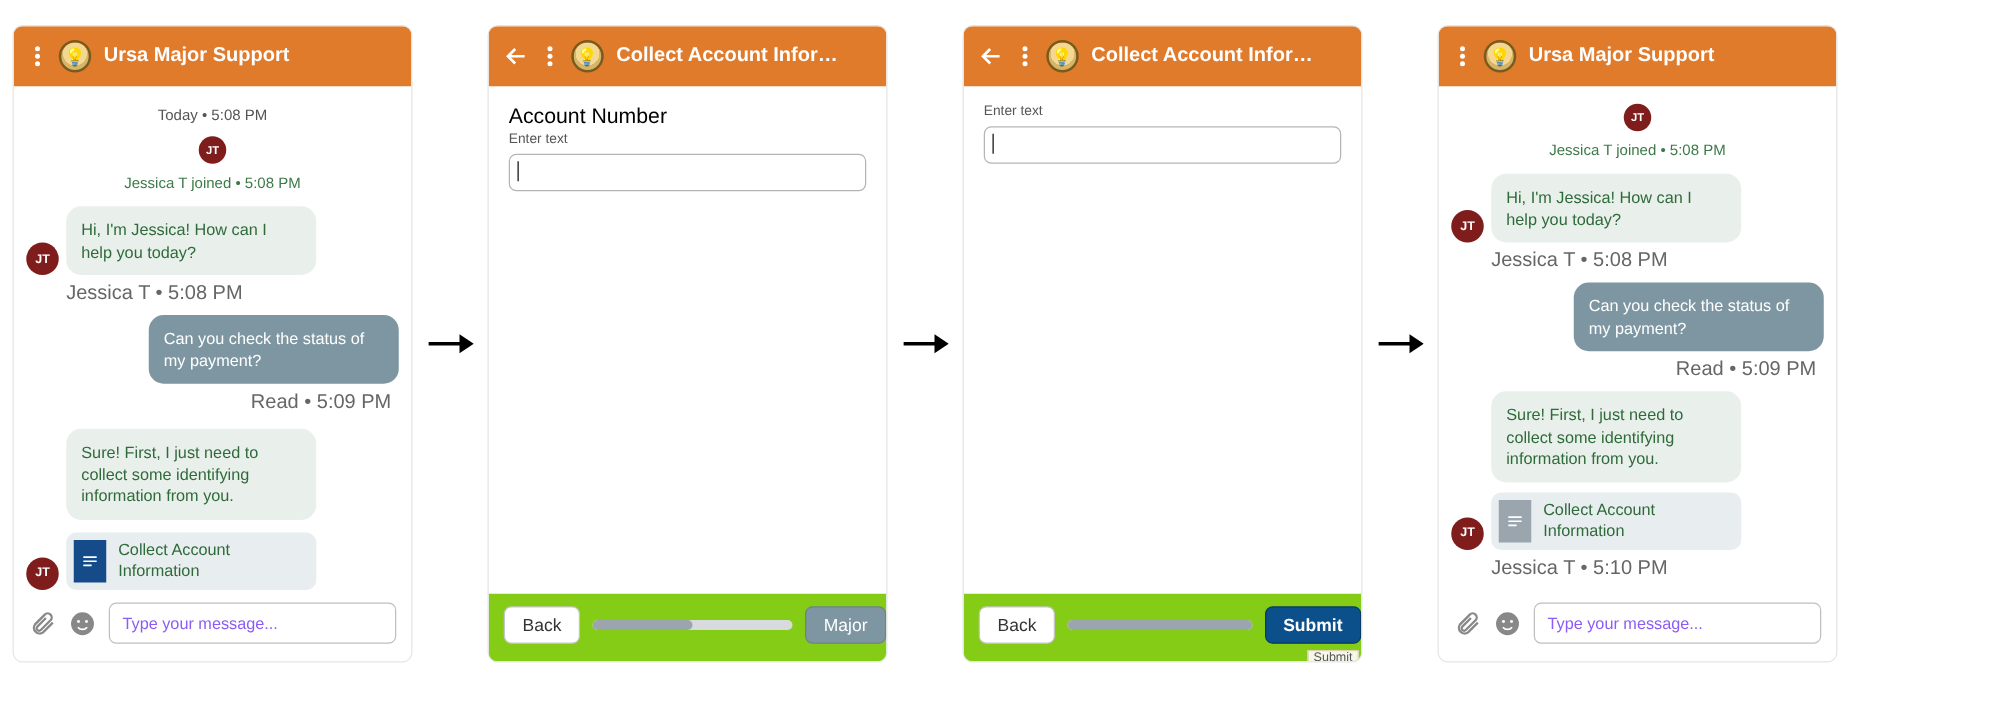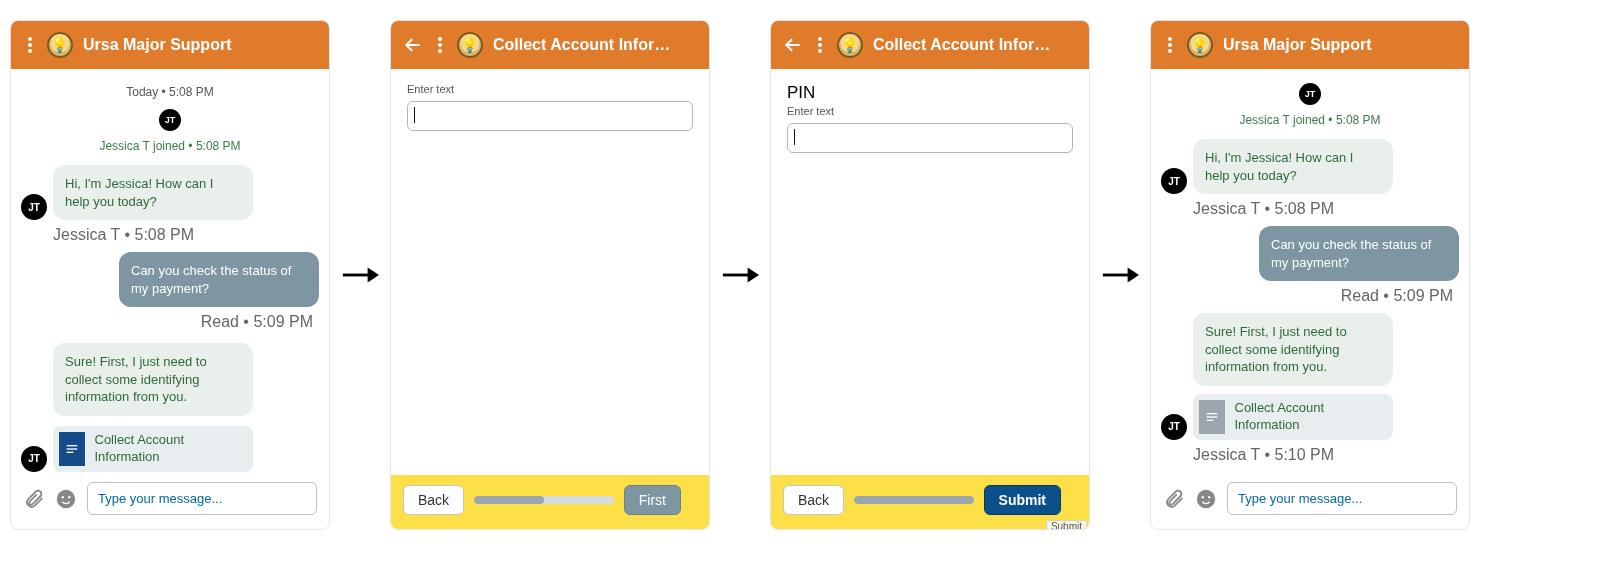--- a/index.html
+++ b/index.html
@@ -42,21 +42,21 @@
     width:26px; height:26px; border:2px solid #7a5b1e; border-radius:50%;
     display:flex; align-items:center; justify-content:center;
     background: radial-gradient(circle at 50% 40%, #f5d890 55%, #d6b568 56%);
   }
   .icon-bulb::before { content:"💡"; font-size:14px; line-height:1; }
   .chat-body {
     flex:1; padding:10px 10px 0 10px; overflow:hidden; display:flex; flex-direction:column; gap:4px;
   }
   .center-text { text-align:center; font-size:12px; color:#555; margin:6px 0; }
   .avatar {
-    width:22px; height:22px; border-radius:50%; background:#000000; color:#fff;
+    width:22px; height:22px; border-radius:50%; background:#7f1d1d; color:#fff;
     font-size:9px; font-weight:600; display:flex; align-items:center; justify-content:center;
     flex-shrink:0;
   }
   .avatar.s24 { width:26px; height:26px; font-size:10px; }
   .join-line { text-align:center; font-size:12px; color:#3c7a47; margin:4px 0; }
   .row { display:flex; gap:6px; margin-top:4px; align-items:flex-end; }
   .row.right { justify-content:flex-end; }
   .bubble {
     max-width:200px; padding:10px 12px; border-radius:12px; font-size:13px; line-height:1.35;
   }
@@ -72,38 +72,38 @@
   }
   .form-icon {
     width:30px; height:34px; background:#164b8a; display:flex; align-items:center; justify-content:center;
   }
   .form-icon svg { width:16px; height:16px; }
   .form-title { color:#2f6b3a; font-size:13px; line-height:1.3; }
   .composer {
     display:flex; align-items:center; gap:10px; padding:10px 12px 14px 12px;
   }
   .composer .input {
-    flex:1; border:1px solid #bfbfbf; border-radius:6px; padding:8px 10px; font-size:13px; color:#0369a1;
+    flex:1; border:1px solid #bfbfbf; border-radius:6px; padding:8px 10px; font-size:13px; color:#8b5cf6;
   }
   .attach svg, .emoji svg { width:22px; height:22px; display:block; }
   .arrow {
     width:40px; display:flex; align-items:center; justify-content:center;
   }
   .arrow svg { width:38px; height:22px; }
   
   .form-body { padding:14px 16px; flex:1; }
   .form-label { font-size:17px; font-weight:500; margin-bottom:2px; }
   .form-hint  { font-size:11px; color:#555; margin-bottom:6px; }
   .form-input {
     width:100%; border:1px solid #b5b5b5; border-radius:6px; height:30px; padding:4px 6px;
     font-size:13px; background:#fff;
   }
   .form-input .caret { display:inline-block; width:1px; height:16px; background:#111; vertical-align:middle; }
   .form-footer {
-    background:#fde047; padding:10px 28px 14px 12px; display:flex; align-items:center; gap:10px;
+    background:#84cc16; padding:10px 0 14px 12px; display:flex; align-items:center; gap:10px;
     position:relative;
   }
   .btn {
     border-radius:6px; padding:6px 14px; font-size:14px; font-weight:500; cursor:pointer;
   }
   .btn.back { border:1px solid #c5c5c5; background:#fff; color:#333; }
   .btn.next { background:#7d96a1; color:#fff; border:1px solid #6b838e; }
   .btn.submit { background:#0b4f8b; color:#fff; border:1px solid #073a66; font-weight:600; }
   .progress {
     flex:1; height:8px; background:#d8dbdd; border-radius:4px; position:relative; overflow:hidden;
@@ -200,29 +200,30 @@
     </div>
     <div class="icon-dots">
         <span></span>
         <span></span>
         <span></span>
       </div>
     <div class="icon-bulb"></div>
     <div class="title">Collect Account Infor…</div>
   </div>
   <div class="form-body">
+    <div class="form-label">Account Number</div>
     <div class="form-hint">Enter text</div>
     <div class="form-input"><span class="caret"></span></div>
   </div>
   <div class="form-footer">
     <div class="btn back">Back</div>
     <div class="progress">
         <div class="fill" style="width:50%"></div>
       </div>
-    <div class="btn next">First</div>
+    <div class="btn next">Major</div>
   </div>
 </div>
 
 <div class="arrow">
   <svg viewBox="0 0 40 22">
       <line x1="2" y1="11" x2="30" y2="11" stroke="#000" stroke-width="3"></line>
       <polygon points="28,3 40,11 28,19" fill="#000"></polygon>
     </svg>
 </div>
 
@@ -236,21 +237,20 @@
     </div>
     <div class="icon-dots">
         <span></span>
         <span></span>
         <span></span>
       </div>
     <div class="icon-bulb"></div>
     <div class="title">Collect Account Infor…</div>
   </div>
   <div class="form-body">
-    <div class="form-label">PIN</div>
     <div class="form-hint">Enter text</div>
     <div class="form-input"><span class="caret"></span></div>
   </div>
   <div class="form-footer">
     <div class="btn back">Back</div>
     <div class="progress">
         <div class="fill" style="width:100%"></div>
       </div>
     <div class="btn submit">Submit</div>
     <div class="tooltip">Submit</div>

